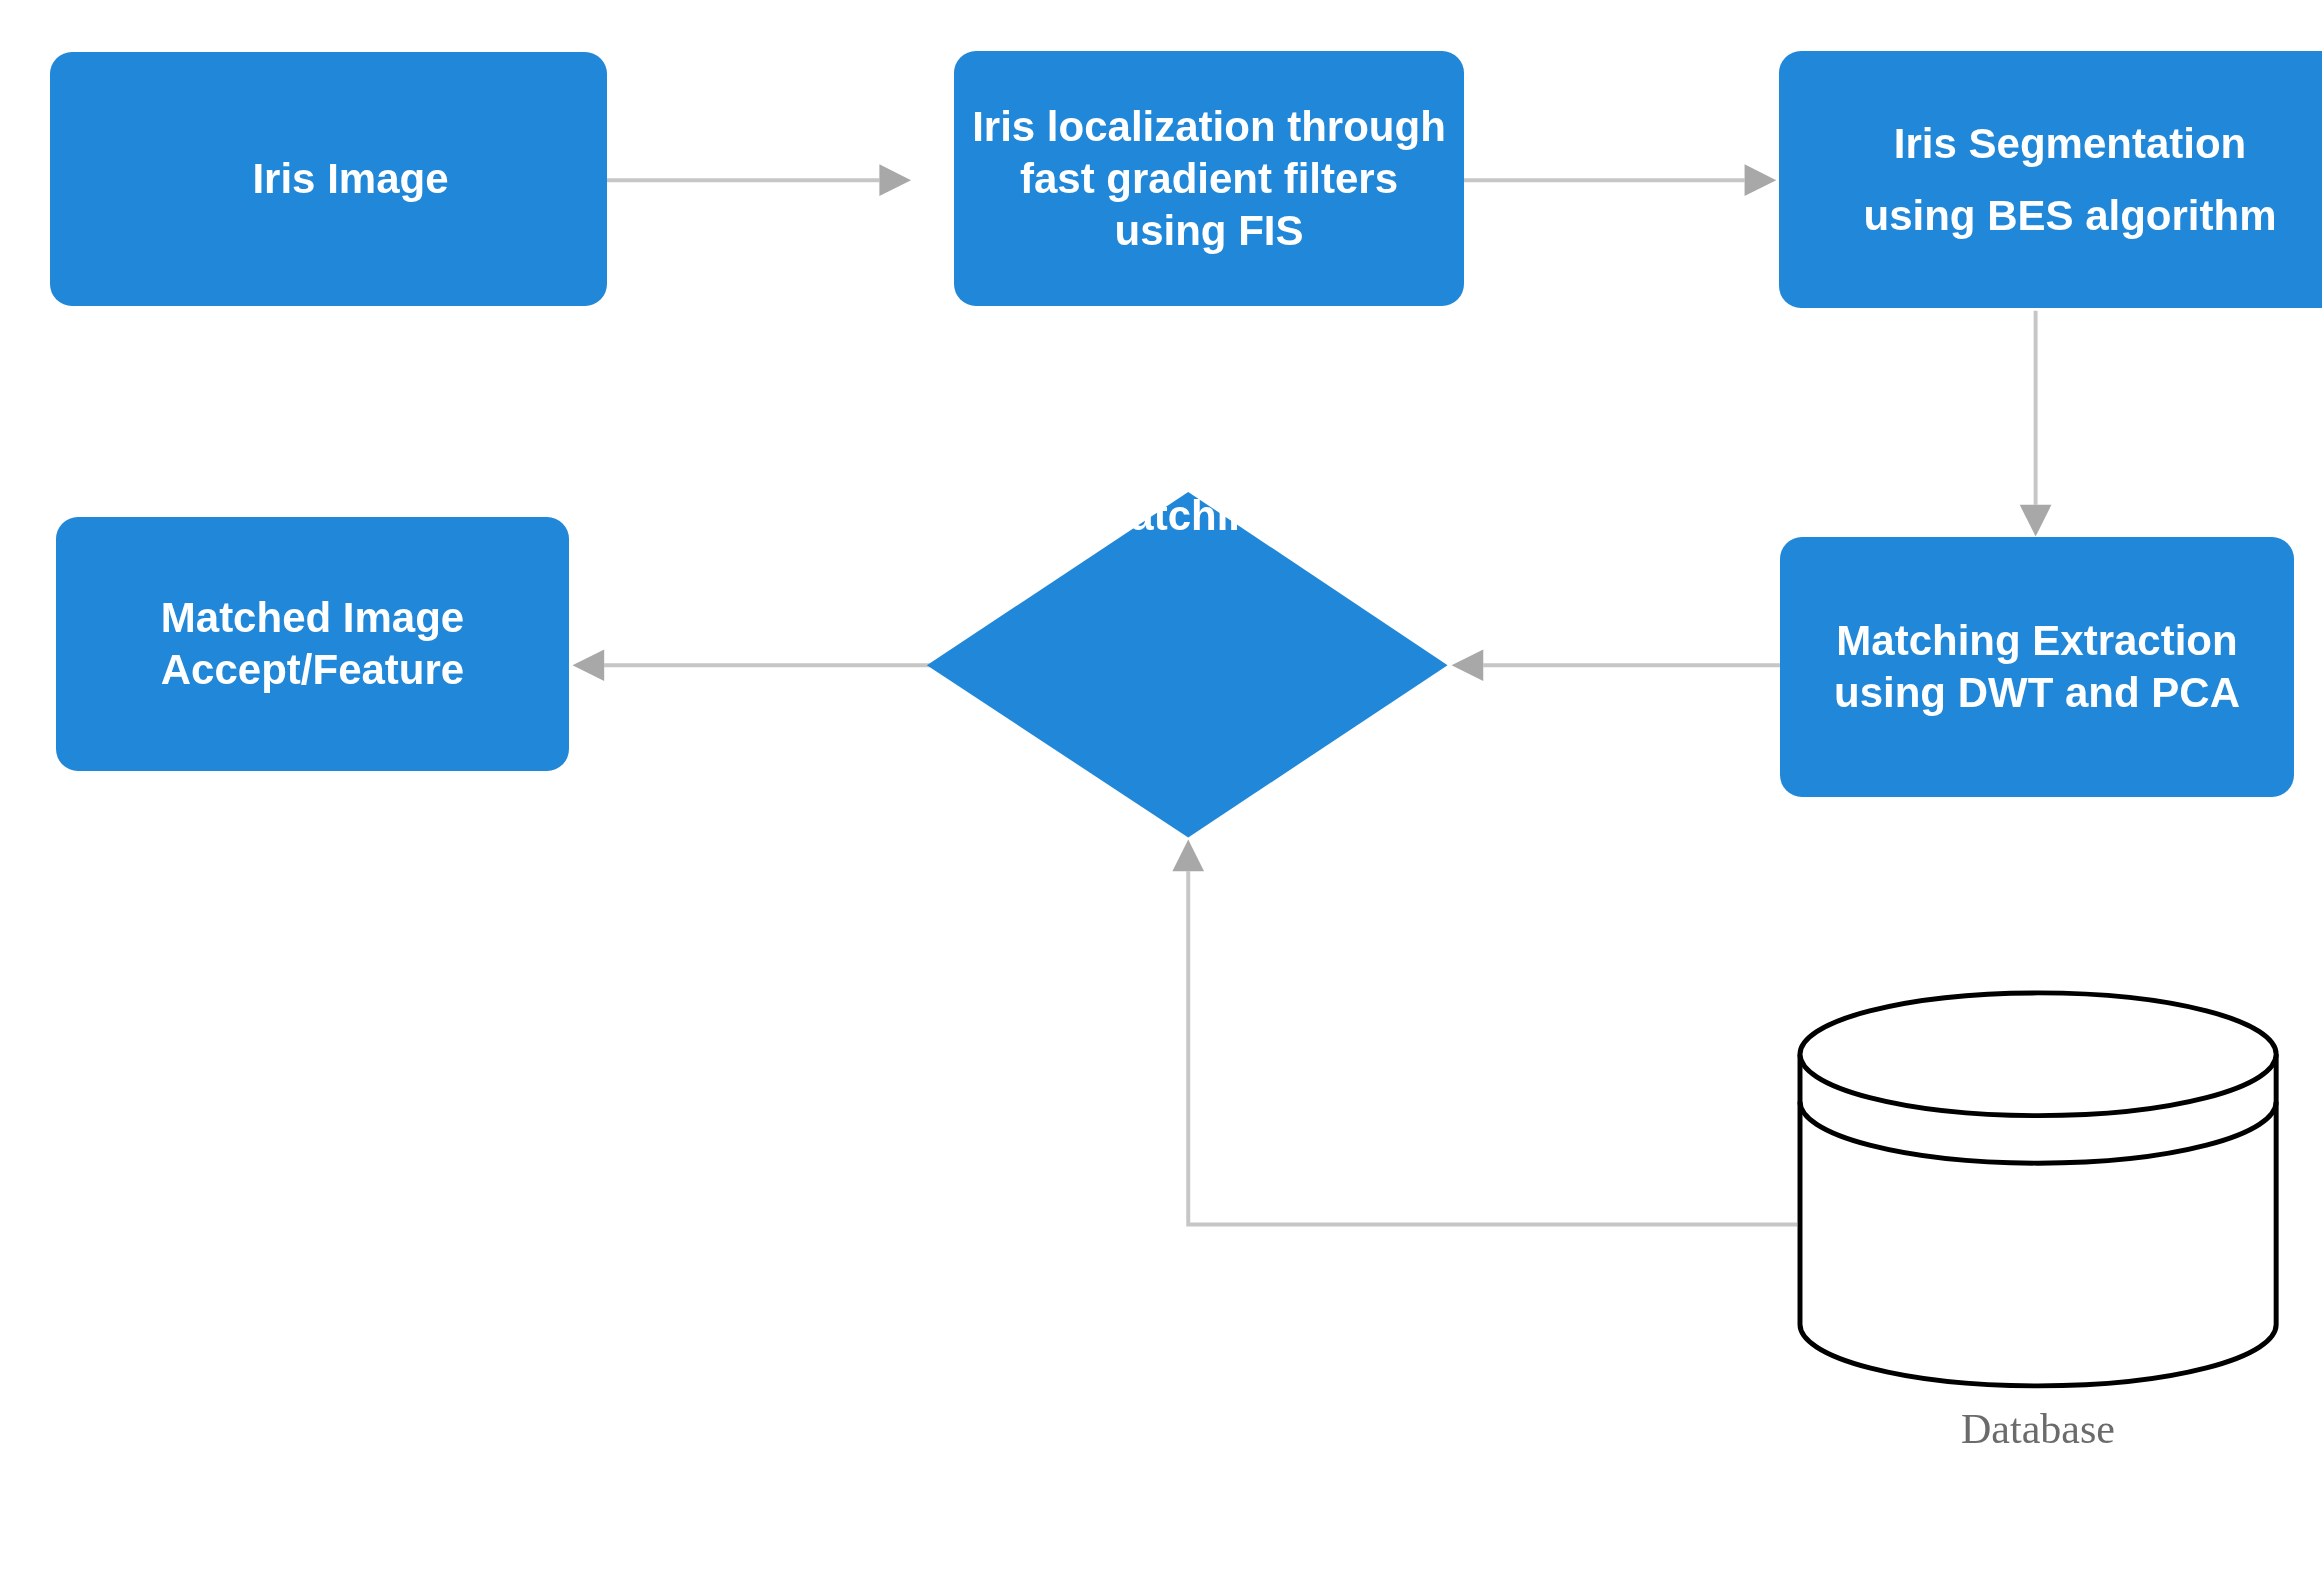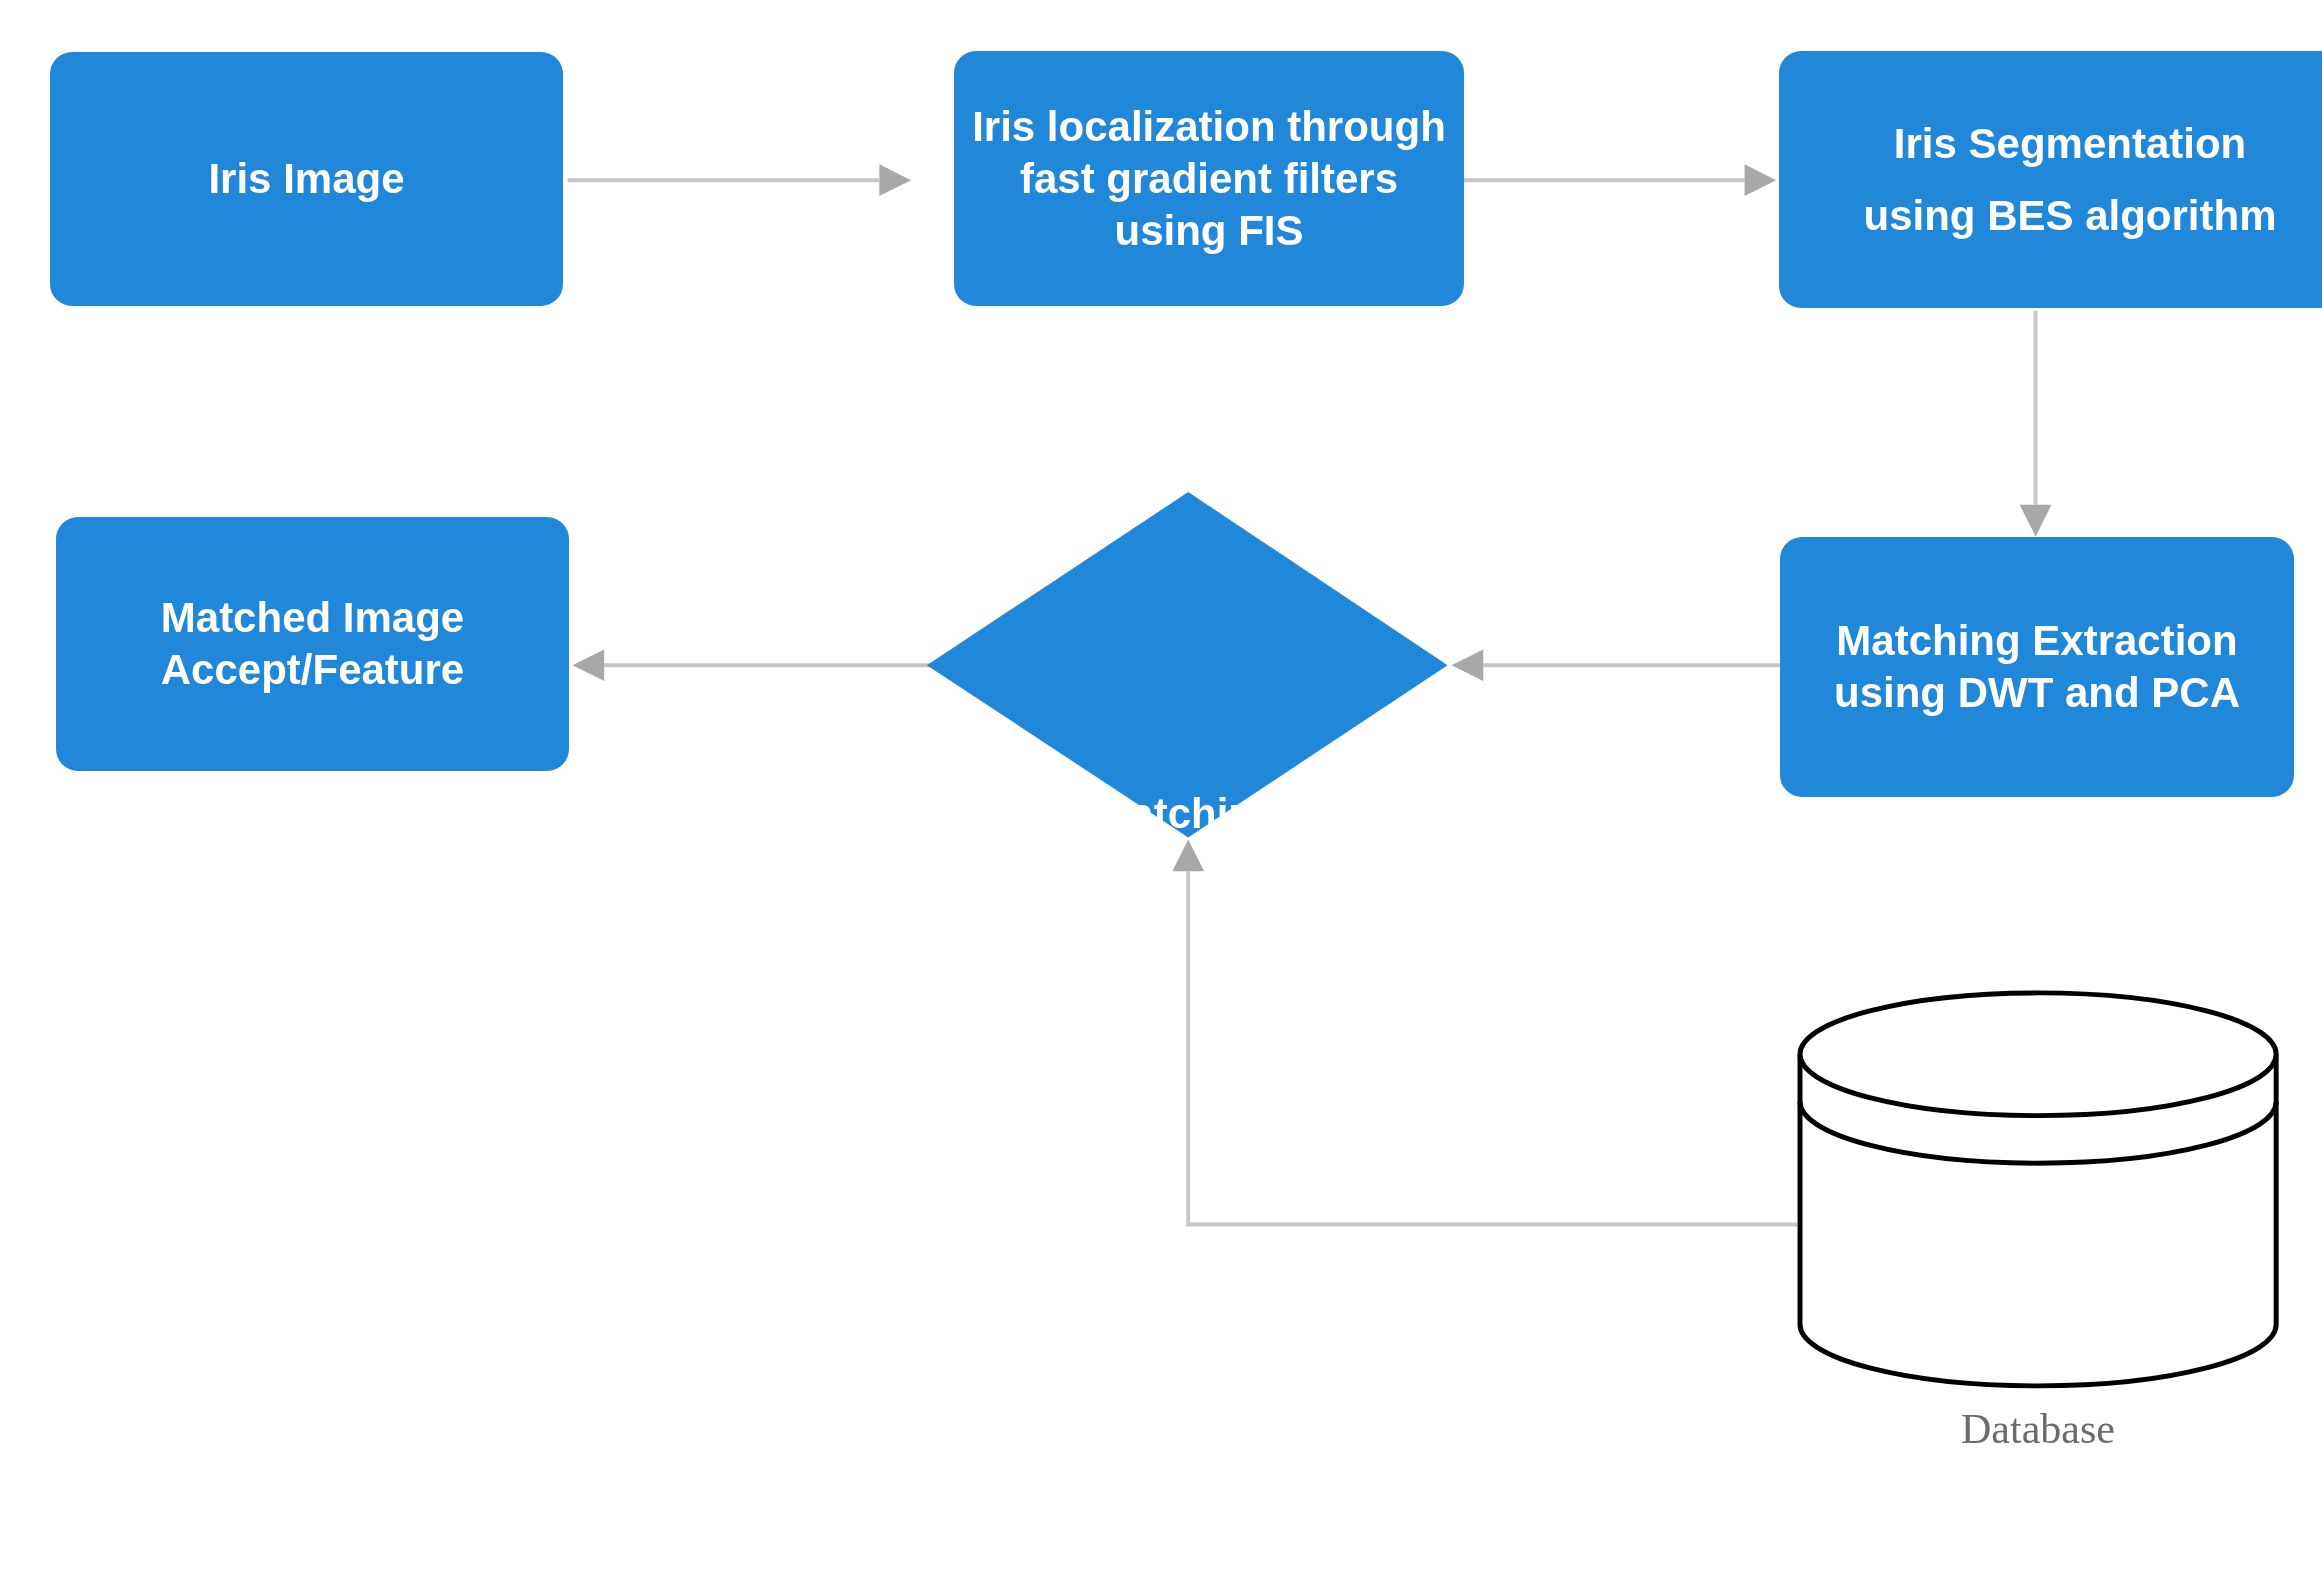--- a/index.html
+++ b/index.html
@@ -18,28 +18,28 @@
     border-radius:22px;
     color:#ffffff;
     display:flex; flex-direction:column;
     justify-content:center; align-items:center;
     text-align:center;
     font-weight:bold;
     font-size:42px;
     line-height:52px;
   }
   .node .ln { white-space:nowrap; }
-  #node-iris-image      { left:50px;   top:52px;  width:513px; height:254px; }
+  #node-iris-image      { left:50px;   top:52px;  width:513px; height:254px;padding-left:44px; }
   #node-iris-localization{ left:914px; top:51px;  width:510px; height:255px;margin-left:40px; }
   #node-iris-segmentation{ left:1779px;top:51px;  width:582px; height:257px;gap:20px; }
   #node-feature-extraction{ left:1780px;top:537px;width:514px; height:260px; }
   #node-matched-image   { left:56px;   top:517px; width:513px; height:254px; }
   #diamond-label {
     position:absolute; left:927px; top:492px; width:521px; height:346px;
-    display:flex; justify-content:center; align-items:flex-end;
+    display:flex; justify-content:center; align-items:flex-start;
     color:#ffffff; font-weight:bold; font-size:42px;
   }
   #database-caption {
     position:absolute; left:1797px; top:1404px; width:482px;
     text-align:center; color:#6b6b6b; font-size:42px; line-height:50px;font-family:Liberation Serif, serif;
   }
 </style>
 </head>
 <body>
 

